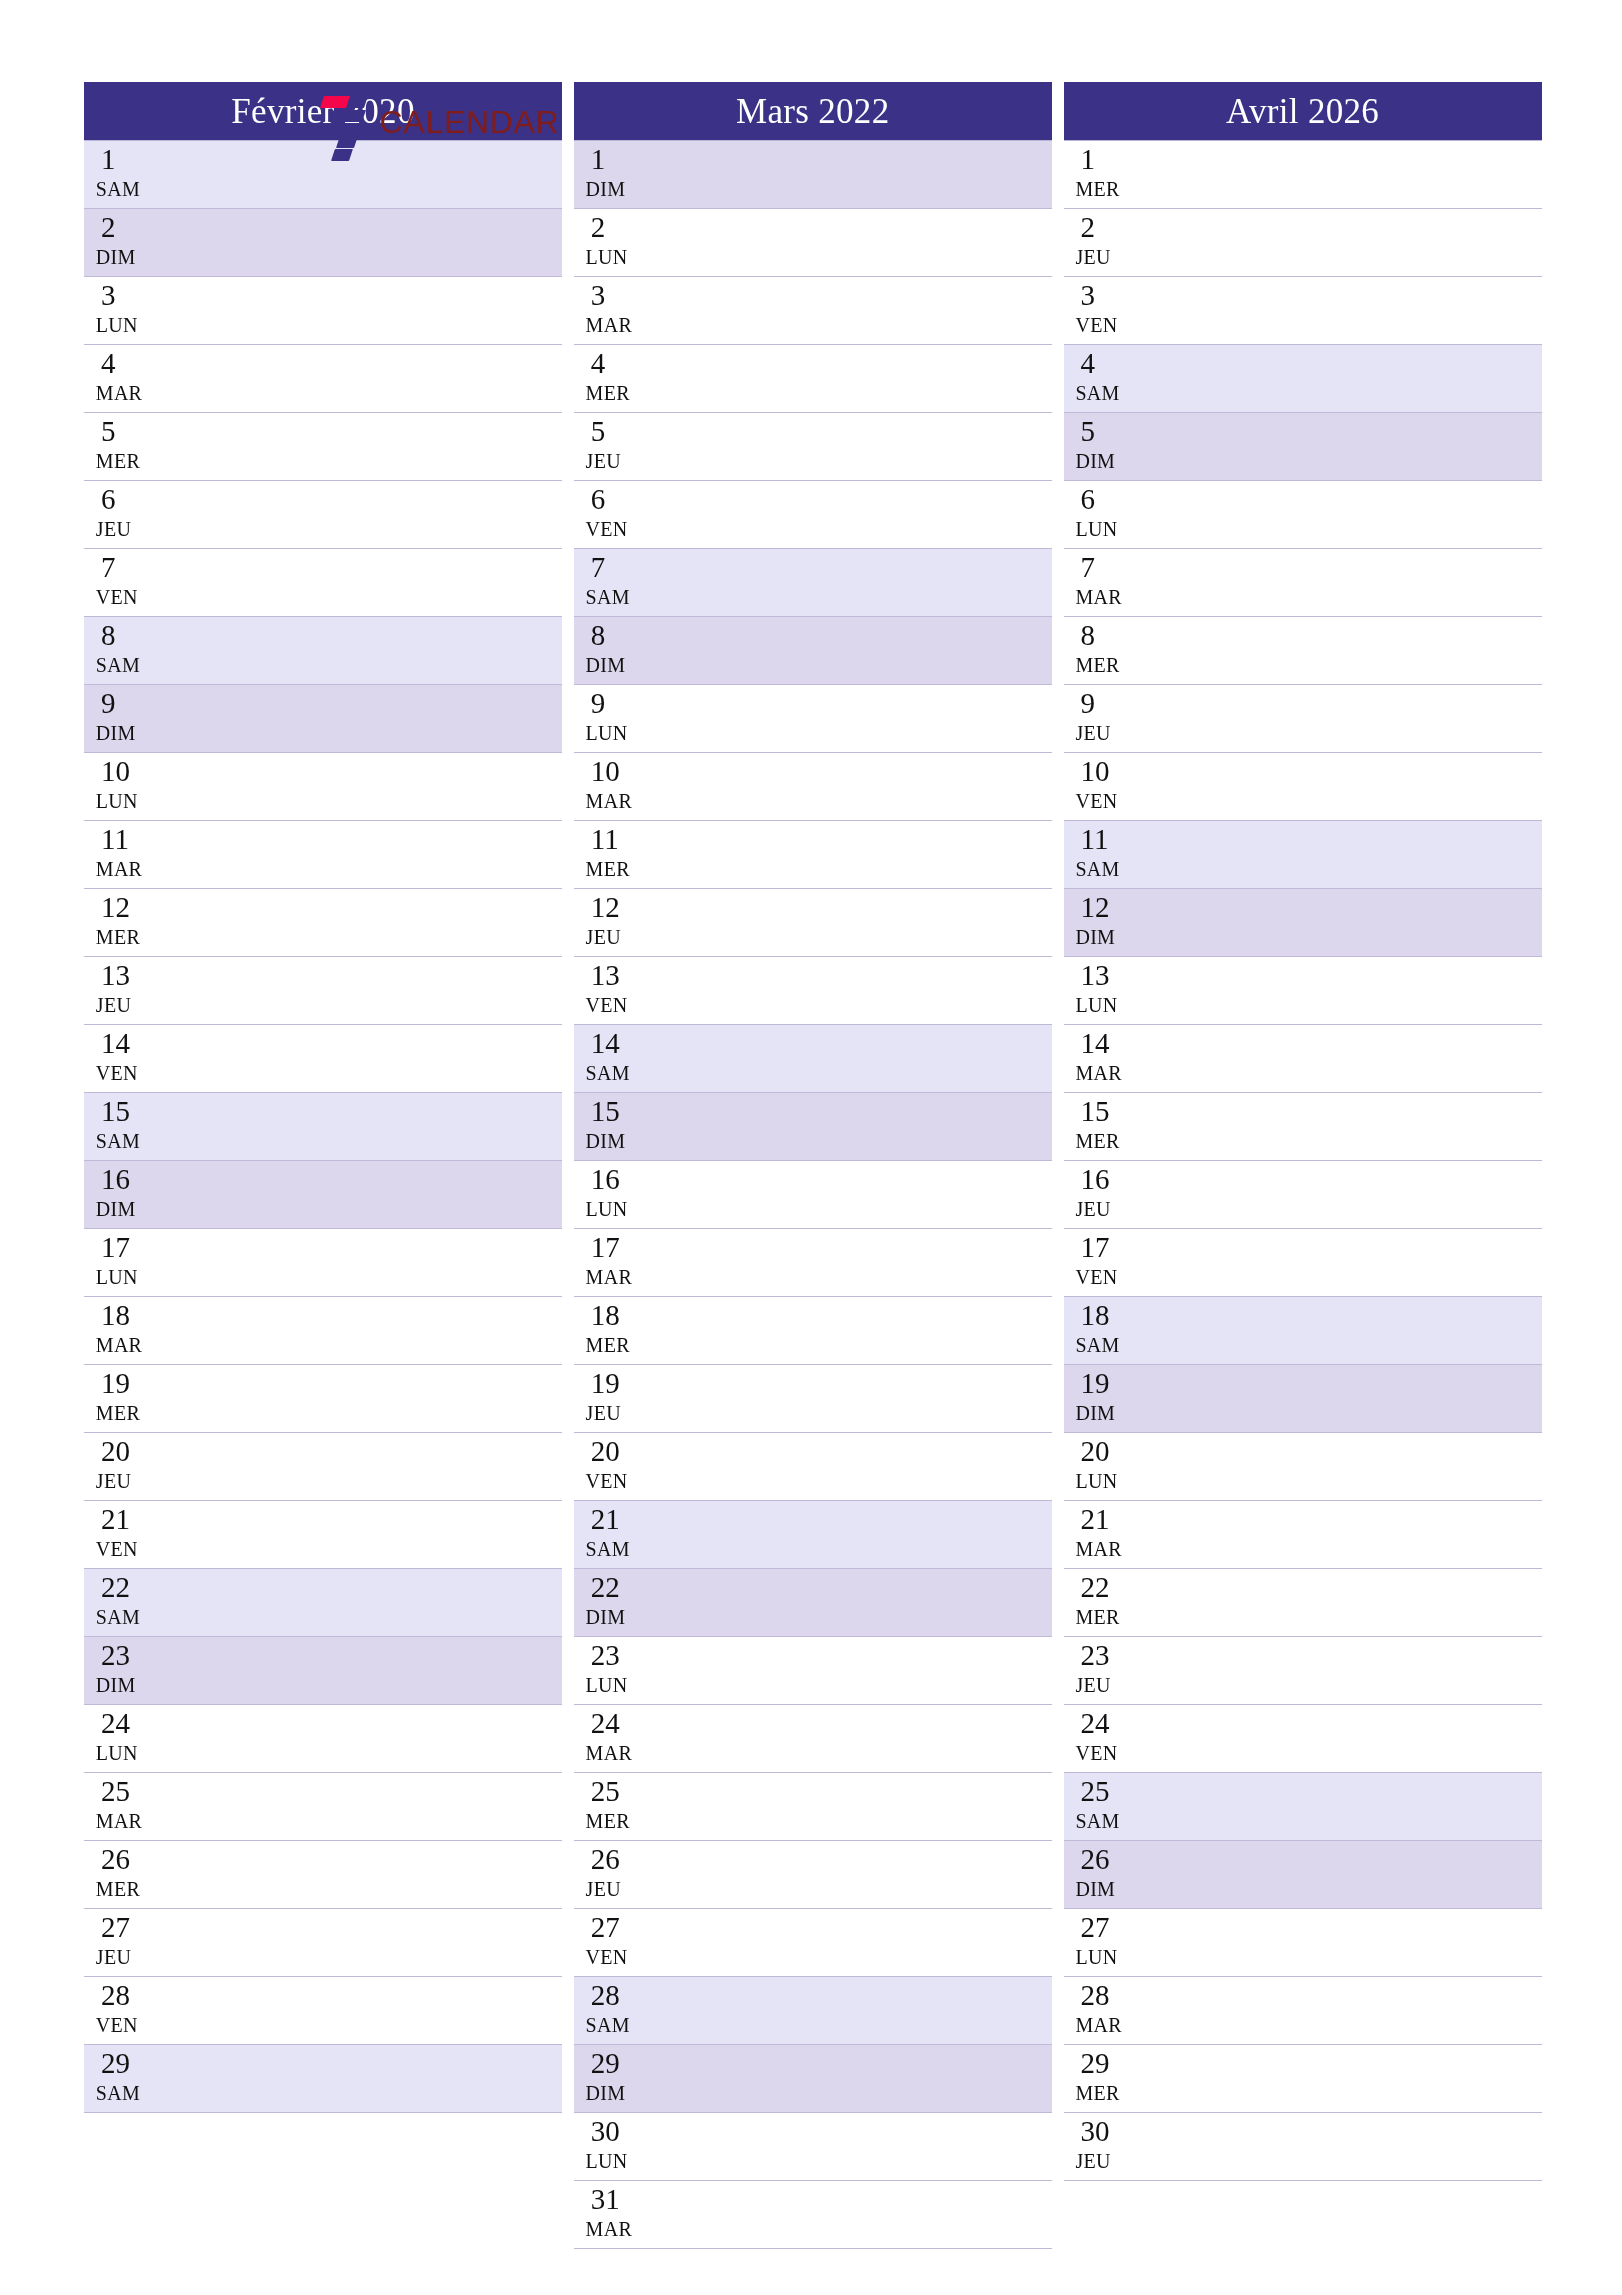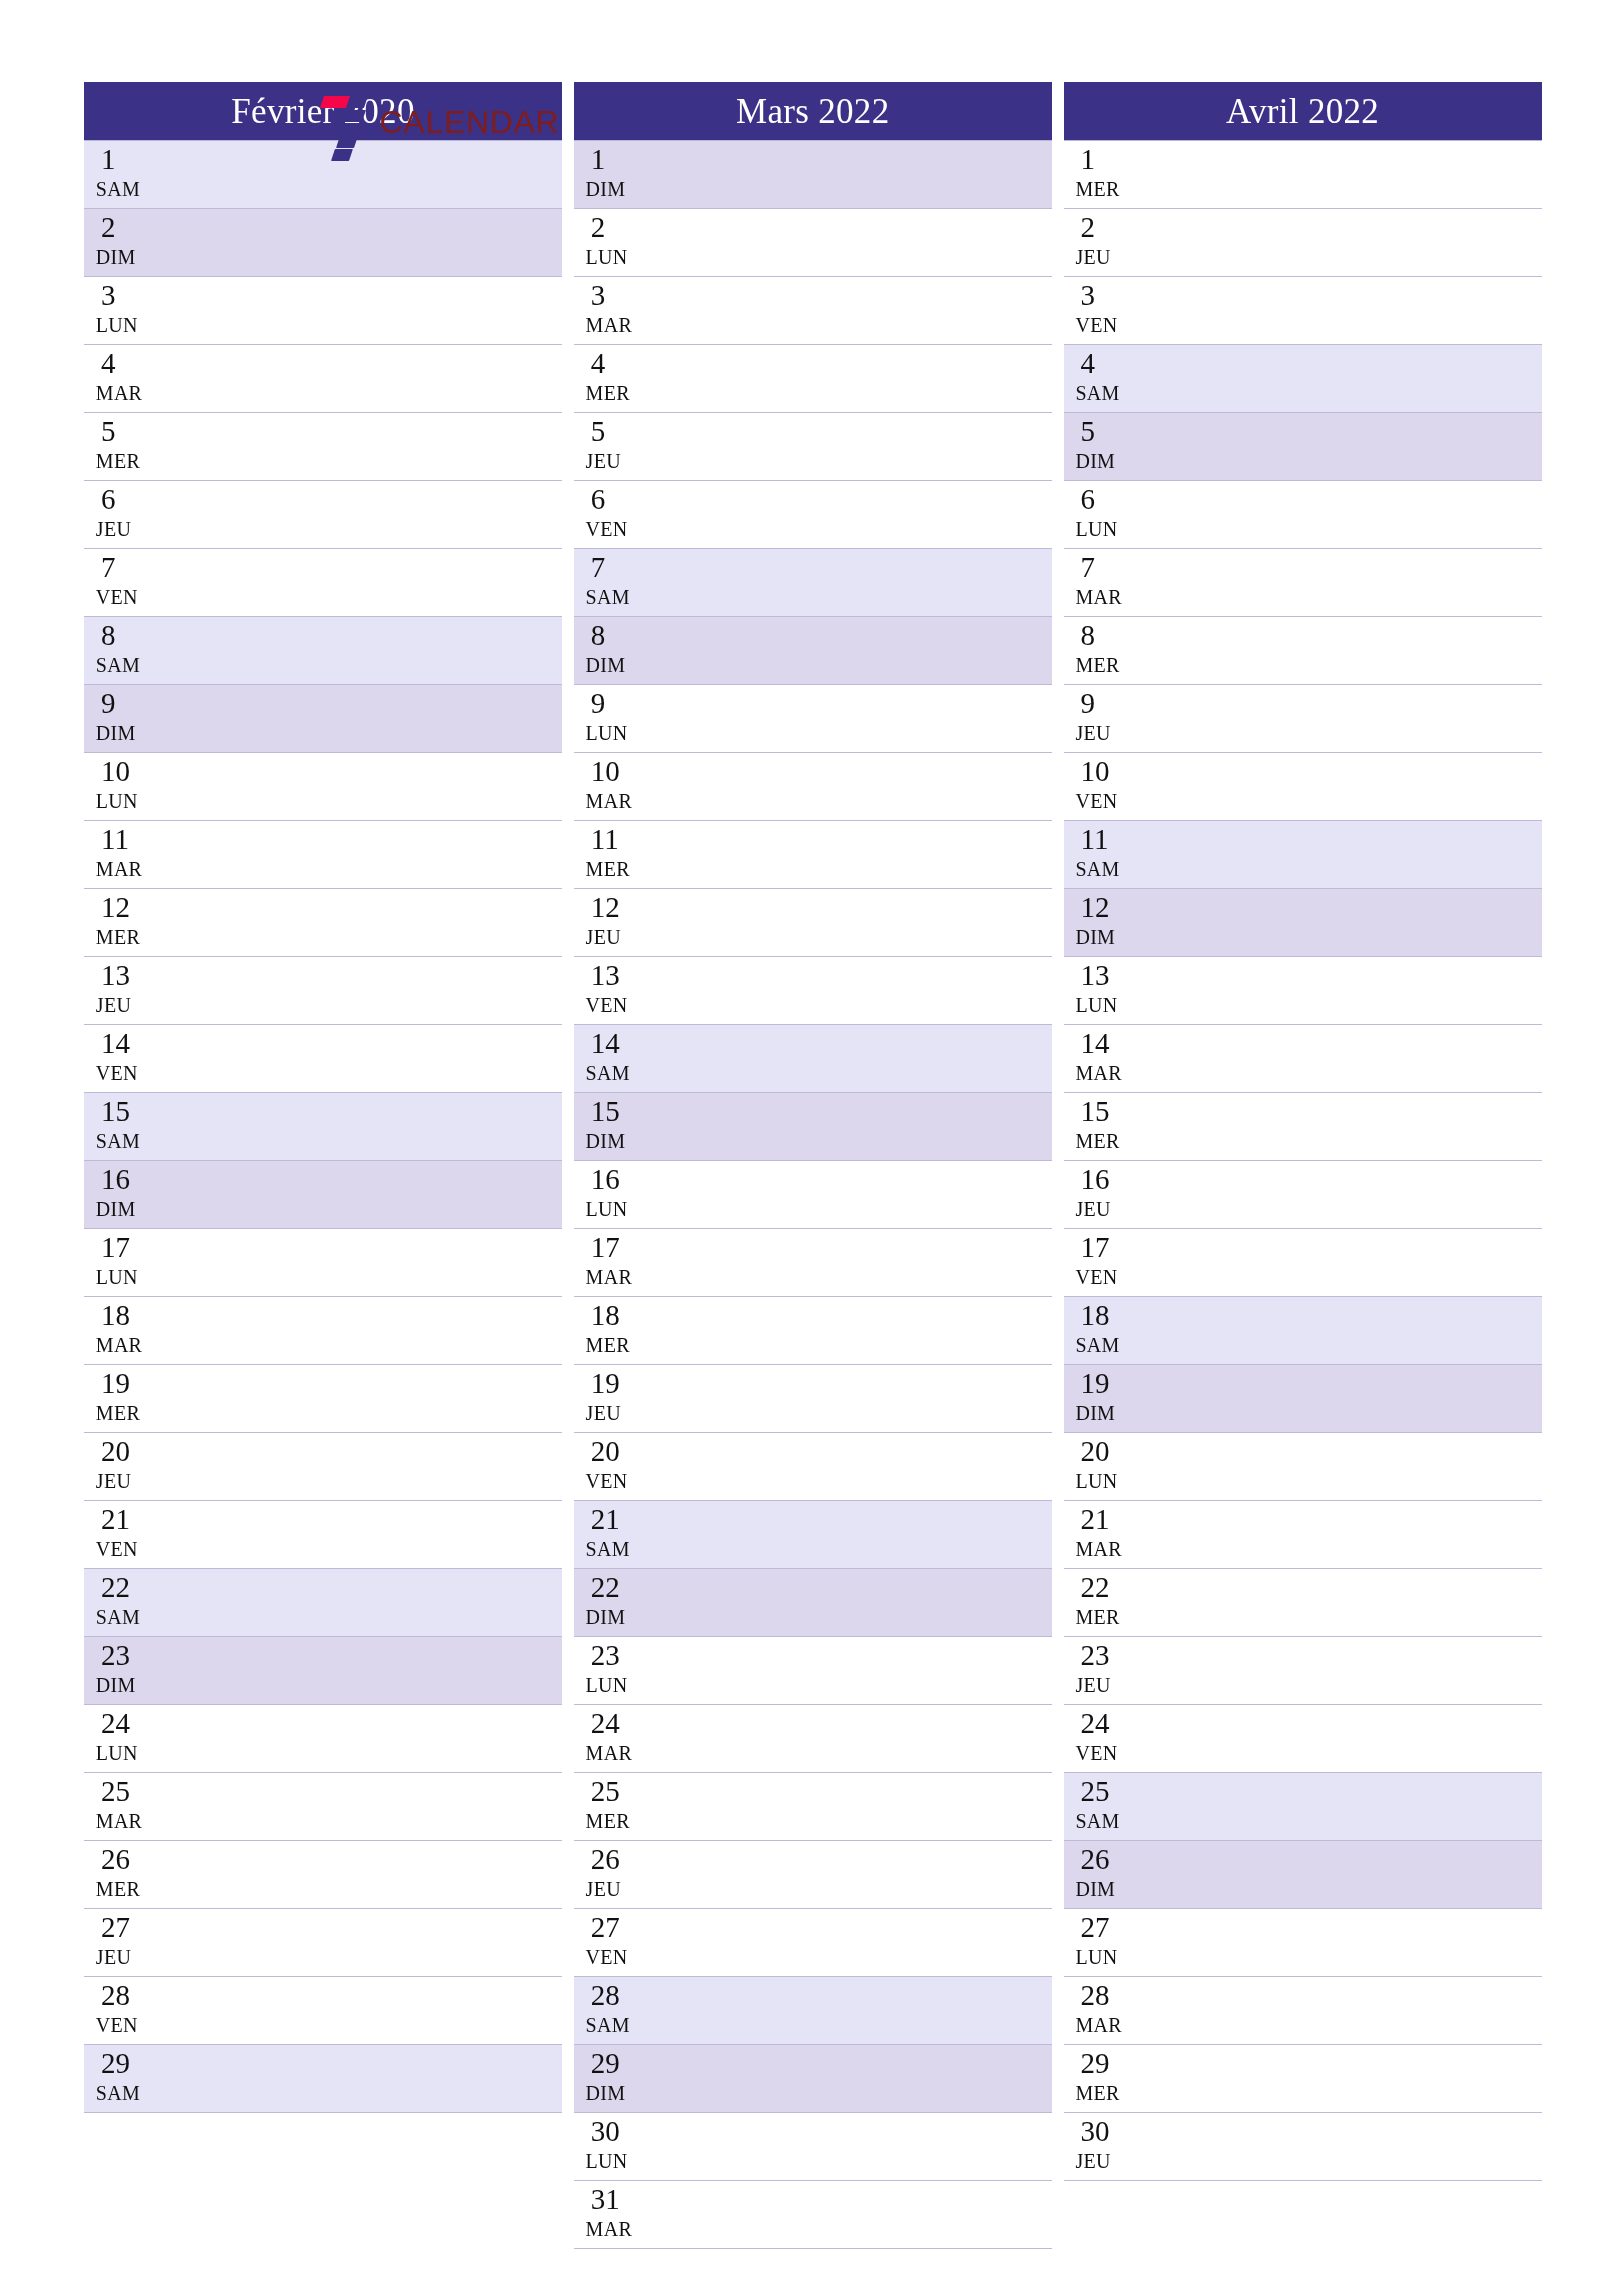--- a/index.html
+++ b/index.html
@@ -375,21 +375,21 @@
             <div class="day-num">30</div>
             <div class="day-abbr">LUN</div>
           </div>
           <div class="day-row">
             <div class="day-num">31</div>
             <div class="day-abbr">MAR</div>
           </div>
         </div>
       </div>
       <div class="month-col">
-        <div class="month-header">Avril 2022</div>
+        <div class="month-header">Avril 2026</div>
         <div class="days">
           <div class="day-row">
             <div class="day-num">1</div>
             <div class="day-abbr">MER</div>
           </div>
           <div class="day-row">
             <div class="day-num">2</div>
             <div class="day-abbr">JEU</div>
           </div>
           <div class="day-row">

